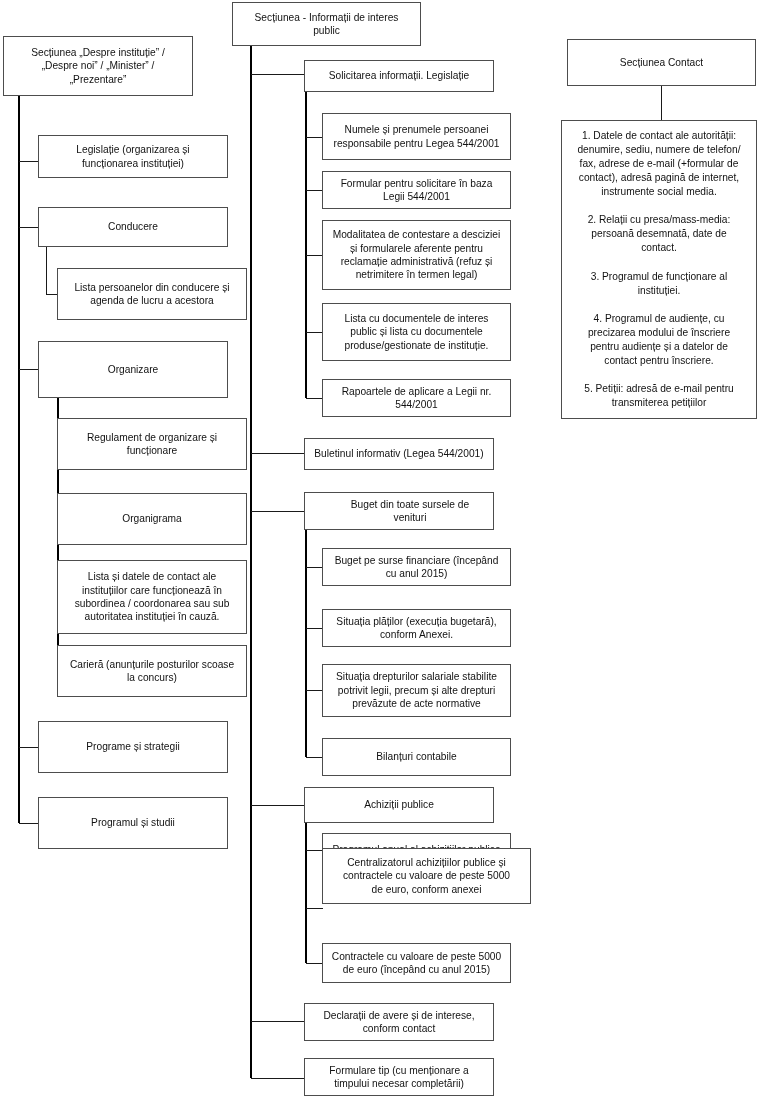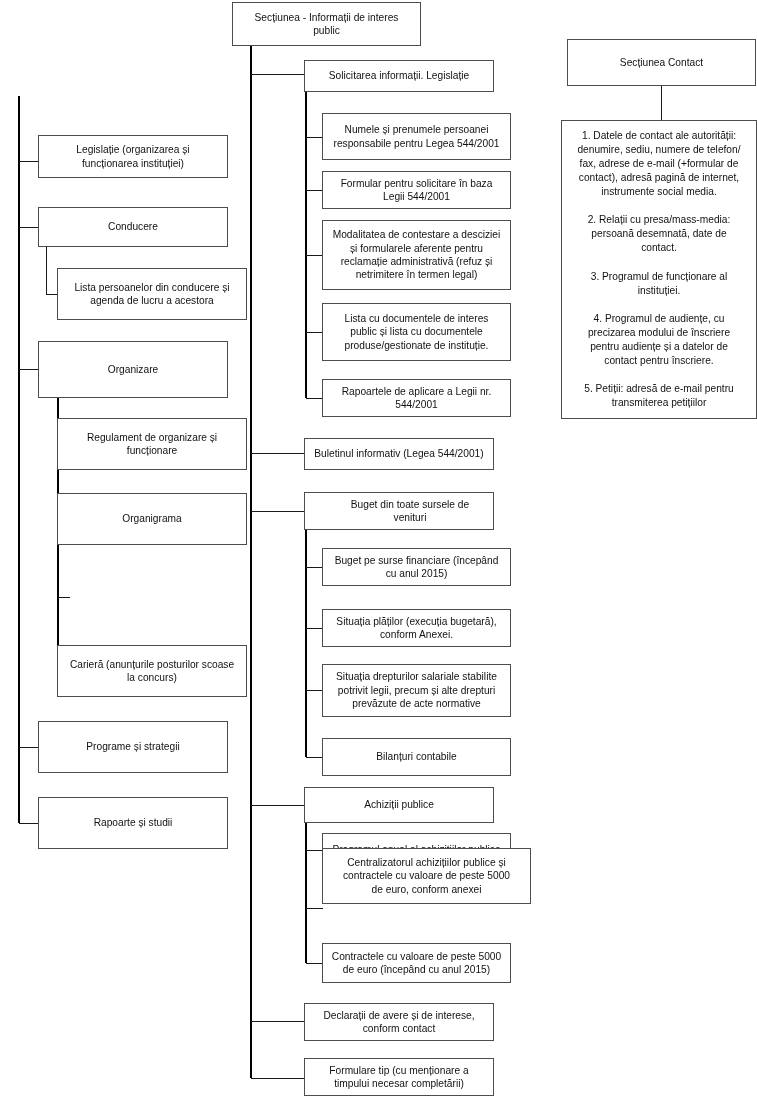--- a/index.html
+++ b/index.html
@@ -52,20 +52,25 @@
   }
   .conn.v { width: 1px; }
   .conn.h { height: 1px; }
   .conn.trunk { width: 2px; background: #000000; }
 </style>
 </head>
 <body>
 
 <div id="diagram">
 
+  <div class="node" style="left:3px; top:36px; width:190px; height:60px;">
+    <span>Secțiunea „Despre instituție” /
+„Despre noi” / „Minister” /
+„Prezentare”</span>
+  </div>
 
   <div class="conn v trunk" style="left:18px; top:96px; width:2px; height:727px;"></div>
 
   <div class="conn h" style="left:19px; top:161px; width:20px; height:1px;"></div>
   <div class="node" style="left:38px; top:135px; width:190px; height:43px;">
     <span>Legislație (organizarea și
 funcționarea instituției)</span>
   </div>
 
   <div class="conn h" style="left:19px; top:227px; width:20px; height:1px;"></div>
@@ -92,35 +97,41 @@
     <span>Regulament de organizare și
 funcționare</span>
   </div>
 
   <div class="conn h" style="left:58px; top:519px; width:12px; height:1px;"></div>
   <div class="node" style="left:57px; top:493px; width:190px; height:52px;">
     <span>Organigrama</span>
   </div>
 
   <div class="conn h" style="left:58px; top:597px; width:12px; height:1px;"></div>
+  <div class="node" style="left:57px; top:560px; width:190px; height:74px;">
+    <span>Lista și datele de contact ale
+instituțiilor care funcționează în
+subordinea / coordonarea sau sub
+autoritatea instituției în cauză.</span>
+  </div>
 
   <div class="conn h" style="left:58px; top:671px; width:12px; height:1px;"></div>
   <div class="node" style="left:57px; top:645px; width:190px; height:52px;">
     <span>Carieră (anunțurile posturilor scoase
 la concurs)</span>
   </div>
 
   <div class="conn h" style="left:19px; top:747px; width:20px; height:1px;"></div>
   <div class="node" style="left:38px; top:721px; width:190px; height:52px;">
     <span>Programe și strategii</span>
   </div>
 
   <div class="conn h" style="left:19px; top:823px; width:20px; height:1px;"></div>
   <div class="node" style="left:38px; top:797px; width:190px; height:52px;">
-    <span>Rapoarte și studii</span>
+    <span>Programul și studii</span>
   </div>
 
   <div class="node" style="left:232px; top:2px; width:189px; height:44px;">
     <span>Secțiunea - Informații de interes
 public</span>
   </div>
 
   <div class="conn v trunk" style="left:250px; top:46px; width:2px; height:1032px;"></div>
 
   <div class="conn h" style="left:251px; top:74px; width:54px; height:1px;"></div>

